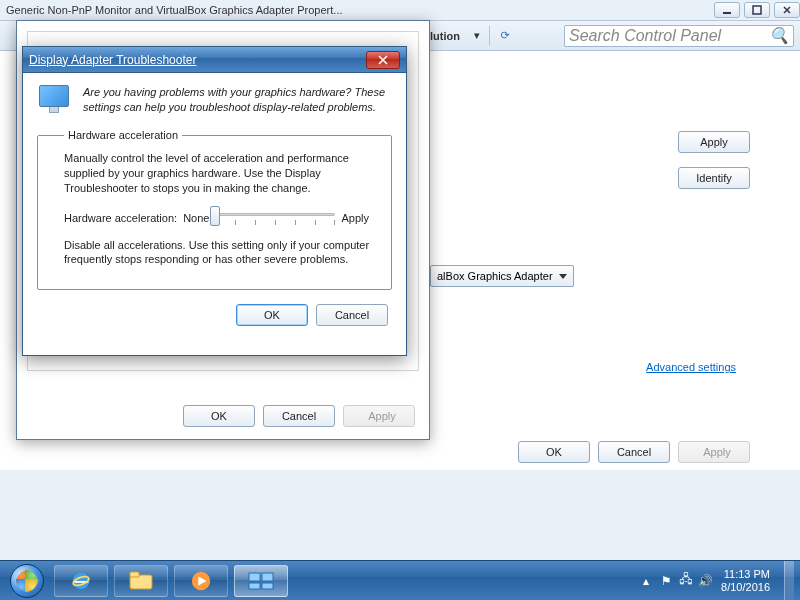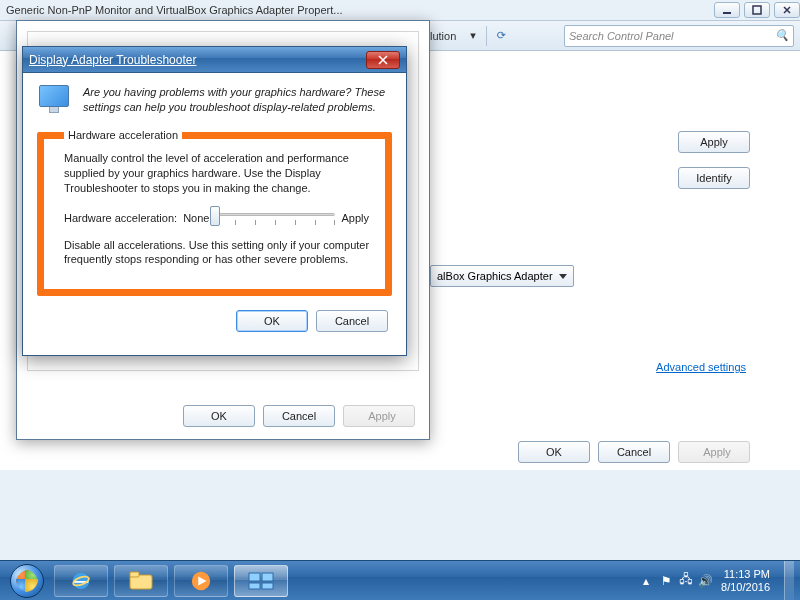--- a/index.html
+++ b/index.html
@@ -31,21 +31,21 @@
   border-bottom: 1px solid #b4c4d4;
   display: flex; align-items: center; padding: 0 6px; gap: 6px;
 }
 .cp-toolbar .seg {
   font-size: 11px; color: #333; padding: 2px 4px;
 }
 .cp-toolbar .divider { width:1px; height:20px; background:#b4c4d4; }
 .cp-search {
   flex:1; max-width: 230px; margin-left:auto; height:22px;
   border:1px solid #9fb7cc; border-radius:2px; background:#fff;
-  display:flex; align-items:center; padding:0 4px; font-size:11px; color:#888;
+  display:flex; align-items:center; padding:0 4px; font-size:16px; color:#888;
   font-style: italic;
 }
 .cp-search .mag { margin-left:auto; color:#2a6db5; }
 
 .cp-body { position: relative; height: calc(100% - 30px); background:#fff; }
 
 .monitor-frame {
   position:absolute; left:40px; top:10px; width:385px; height:190px;
   border:1px solid #b9c9d9; background:#fff;
 }
@@ -73,21 +73,21 @@
   padding:0 20px 0 6px; display:flex; align-items:center;
   position:relative;
   justify-content:flex-end;
 }
 .adapter-row .combo::after {
   content:""; position:absolute; right:6px; top:8px;
   border-left:4px solid transparent; border-right:4px solid transparent;
   border-top:5px solid #333;
 }
 
-.adv-link { position:absolute; right:54px; top:310px; font-size:11px; color:#0066cc; text-decoration:underline; cursor:pointer; }
+.adv-link { position:absolute; right:64px; top:310px; font-size:11px; color:#0066cc; text-decoration:underline; cursor:pointer; }
 
 .cp-buttons { position:absolute; right:50px; top:390px; display:flex; gap:8px; }
 
 
 .props-dialog {
   position:absolute; left:16px; top:0; width:414px; height:420px;
   background:#fff; border:1px solid #5a7a9a;
   box-shadow:0 3px 14px rgba(0,0,0,0.35);
 }
 .props-body {
@@ -133,22 +133,22 @@
   background:linear-gradient(135deg,#79c3ff,#3a8fe0);
   border:1px solid #4a79a8; border-radius:2px;
 }
 .ts-head .mon-icon .stand{
   position:absolute; left:12px; top:22px; width:10px; height:6px; background:#c9d6e3;
   border:1px solid #8aa3bb; border-top:none;
 }
 .ts-head p { line-height:1.35;font-style:italic; }
 
 fieldset.hw {
-  border:7px solid #f97316; border-radius:2px;
-  padding:10px 10px 12px 20px; margin-top:2px;
+  border:1px solid #f97316; border-radius:2px;
+  padding:10px 10px 12px 26px; margin-top:2px;
 }
 fieldset.hw legend { font-size:11px; padding:0 4px; color:#222; }
 fieldset.hw p { line-height:1.35; margin-bottom:10px; }
 
 .slider-row { display:flex; align-items:center; gap:6px; margin:4px 0 8px 0; }
 .slider-row .lab { white-space:nowrap; }
 .slider-wrap { position:relative; width:120px; height:24px; }
 .slider-track {
   position:absolute; left:0; right:0; top:7px; height:3px;
   background:#d8d8d8; border:1px solid #b8b8b8; border-radius:2px;
@@ -217,21 +217,21 @@
     </div>
   <div class="cap-btn">
       <svg viewBox="0 0 10 10">
         <path d="M2 2 L8 8 M8 2 L2 8" stroke="#335" stroke-width="1.5"></path>
       </svg>
     </div>
 </div>
 
 <div class="cp-window">
   <div class="cp-toolbar">
-    <span class="seg" style="margin-left:420px;">lution</span>
+    <span class="seg" style="margin-left:420px;font-weight:bold;">lution</span>
     <span class="seg">▾</span>
     <div class="divider"></div>
     <span class="seg" style="color:#2a6db5;">⟳</span>
     <div class="cp-search">
       <span>Search Control Panel</span>
       <span class="mag">🔍</span>
     </div>
   </div>
   <div class="cp-body">
     <div class="monitor-frame"></div>

